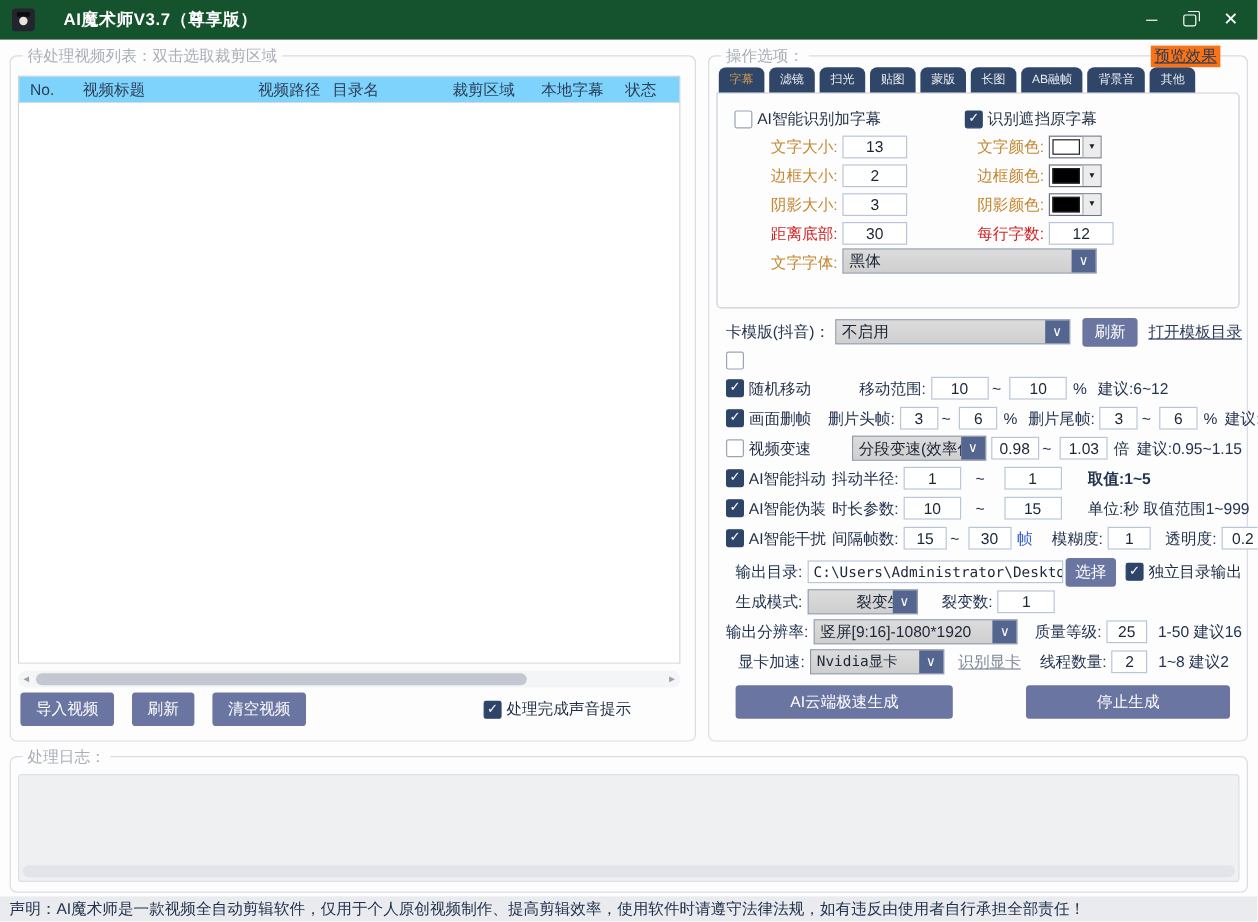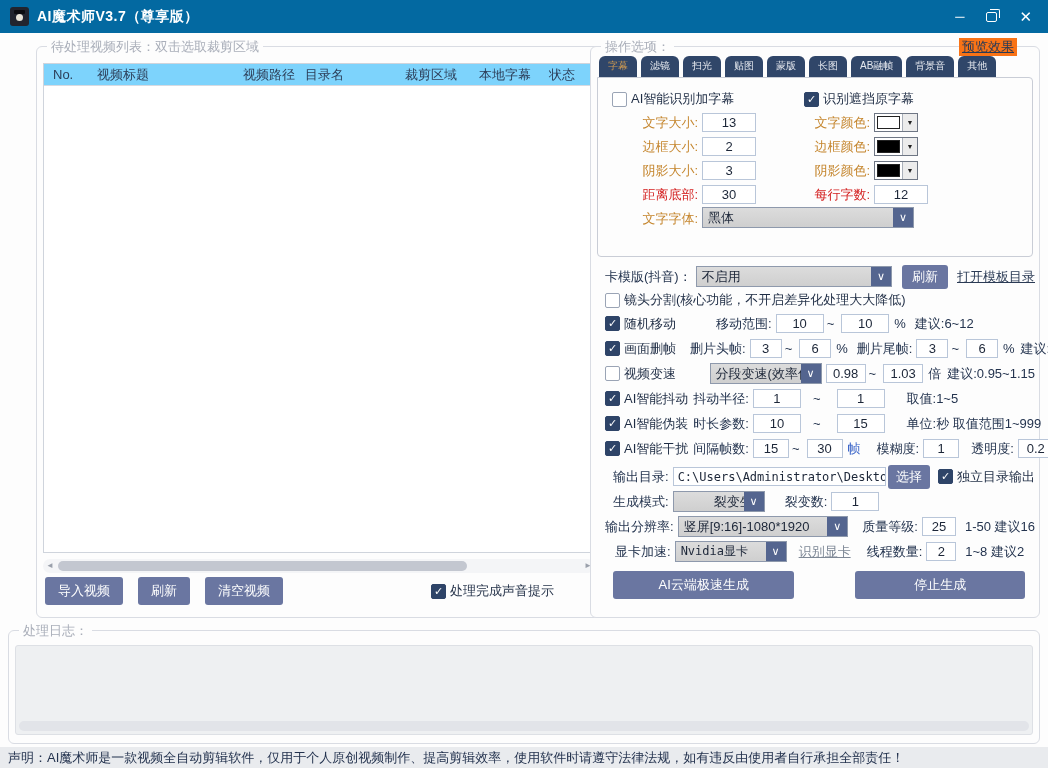--- a/index.html
+++ b/index.html
@@ -1,35 +1,35 @@
 <!DOCTYPE html>
 <html><head>
 <meta charset="utf-8">
 <style>
   * { margin:0; padding:0; box-sizing:border-box; }
   html,body { width:1048px; height:768px; overflow:hidden; }
   body { font-family:"Liberation Sans","DejaVu Sans",sans-serif; font-size:13px; background:#fdfdfd; position:relative; color:#24344f; }
 
   
-  .titlebar { position:absolute; top:0; left:0; width:1048px; height:33px; background:#0369a1; display:flex; align-items:center; padding:0 10px; }
+  .titlebar { position:absolute; top:0; left:0; width:1048px; height:33px; background:#14532d; display:flex; align-items:center; padding:0 10px;gap:16px; }
   .app-icon { width:19px; height:19px; background:#22242e; border-radius:3px; margin-right:8px; position:relative; flex:none; }
   .app-icon .hat { position:absolute; top:3px; left:4px; width:11px; height:4px; background:#0c0c10; border-radius:1px; }
   .app-icon .face { position:absolute; top:7px; left:6px; width:7px; height:7px; background:#e9e4d8; border-radius:50%; }
   .win-title { color:#ffffff; font-weight:bold; font-size:14px; letter-spacing:.5px; }
   .win-ctrls { margin-left:auto; display:flex; align-items:center; gap:22px; padding-right:6px; }
   .wc { color:#fff; font-size:15px; line-height:1; cursor:default; }
   .wc-min { font-size:13px; }
   .wc-restore { width:11px; height:10px; border:1.5px solid #fff; border-radius:2px; position:relative; }
   .wc-restore::before { content:""; position:absolute; top:-4px; left:3px; width:9px; height:8px; border:1.5px solid #fff; border-left:none; border-bottom:none; border-radius:0 2px 0 0; }
 
   
   .gbox { position:absolute; border:1px solid #d9dce3; border-radius:6px; background:#fdfdfd; }
   .gbox > .legend { position:absolute; top:-9px; left:10px; background:#fdfdfd; padding:0 4px; color:#a9aeb9; font-size:13px; }
 
-  .left-panel { left:8px; top:46px; width:572px; height:572px;margin-left:28px; }
+  .left-panel { left:8px; top:46px; width:572px; height:572px; }
   .right-panel { left:590px; top:46px; width:450px; height:572px; }
   .log-panel { left:8px; top:630px; width:1032px; height:114px; }
 
   
   .vtable { position:absolute; left:6px; top:16px; width:552px; bottom:64px; border:1px solid #cfd4dc; background:#fff; }
   .thead { display:flex; background:#7dd3fc; height:22px; align-items:center; color:#2c3e58; border-bottom:1px solid #d6dae1; }
   .th { padding-left:9px; white-space:nowrap; overflow:hidden; }
   .c0{width:44px} .c1{width:146px} .c2{width:62px} .c3{width:100px} .c4{width:74px} .c5{width:70px} .c6{width:50px}
   .tbody { background:#fff; height:calc(100% - 22px); }
 
@@ -232,21 +232,20 @@
       <span class="dd" style="width:228px;margin-left:4px;">
         <span class="dd-txt">不启用</span>
         <span class="dd-arrow">∨</span>
       </span>
       <button class="smallbtn" style="margin-left:10px;">刷新</button>
       <span class="link" style="margin-left:9px;">打开模板目录</span>
     </div>
 
     <div class="orow" style="height:20px;">
       <span class="cb" data-checked="false"></span>
-      <span class="cblabel" style="margin-left:4px;">镜头分割(核心功能，不开启差异化处理大大降低)</span>
     </div>
 
     <div class="orow">
       <span class="cb" data-checked="true"></span>
       <span class="cblabel feat-label-w" style="margin-left:4px;">随机移动</span>
       <span class="pl">移动范围:</span>
       <input class="tin w48" value="10" style="">
       <span class="tilde">~</span>
       <input class="tin w48" value="10" style="">
       <span class="sfx">%</span>
@@ -283,21 +282,21 @@
       <span class="hint" style="margin-left:6px;">建议:0.95~1.15</span>
     </div>
 
     <div class="orow">
       <span class="cb" data-checked="true"></span>
       <span class="cblabel" style="margin-left:4px;">AI智能抖动</span>
       <span style="margin-left:5px;">抖动半径:</span>
       <input class="tin w48" value="1" style="">
       <span class="tilde" style="margin:0 12px;">~</span>
       <input class="tin w48" value="1" style="">
-      <span class="hint" style="margin-left:22px;">取值:1~5</span>
+      <span class="hint" style="margin-left:22px;font-weight:bold;">取值:1~5</span>
     </div>
 
     <div class="orow">
       <span class="cb" data-checked="true"></span>
       <span class="cblabel" style="margin-left:4px;">AI智能伪装</span>
       <span style="margin-left:5px;">时长参数:</span>
       <input class="tin w48" value="10" style="">
       <span class="tilde" style="margin:0 12px;">~</span>
       <input class="tin w48" value="15" style="">
       <span class="hint" style="margin-left:22px;">单位:秒 取值范围1~999</span>

